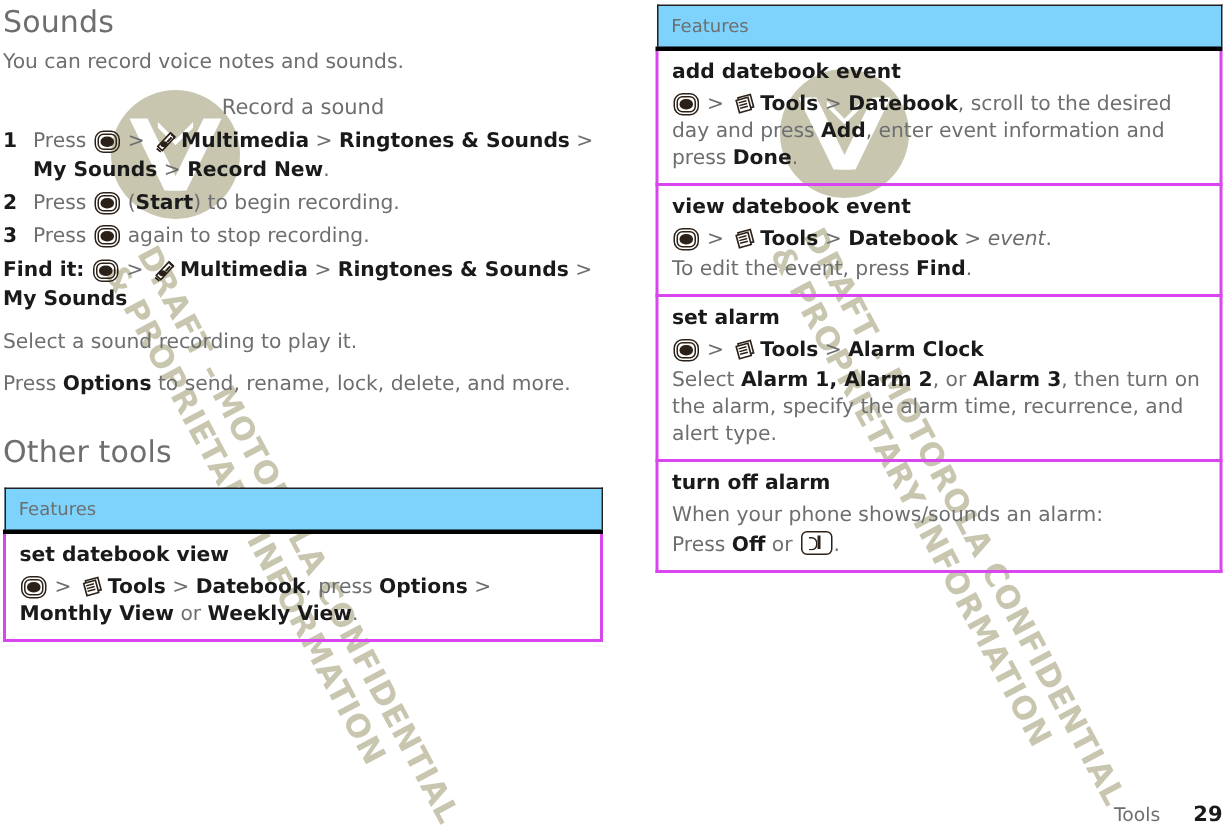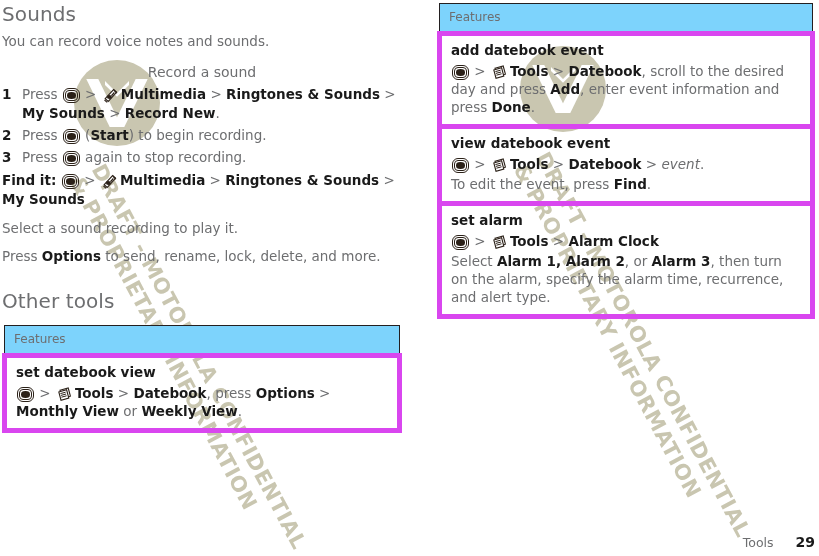--- a/index.html
+++ b/index.html
@@ -201,21 +201,21 @@
     text-align: left;
     font-weight: 400;
     font-size: 12px;
     color: #6d6e70;
     padding: 6px 9px 7px 9px;
     border: 1px solid #231f20;
     border-bottom: 3px solid #000000;
     background: #7dd3fc;
   }
   table.feature-table td {
-    border: 5px solid #d946ef;
+    border: 2px solid #d946ef;
     padding: 6px 9px 8px 9px;
     vertical-align: top;
     background: transparent;
   }
   .cell-title {
     font-size: 13.5px;
     font-weight: 700;
     color: #1a1a1a;
     margin: 0 0 3px 0;
     line-height: 17px;
@@ -359,20 +359,27 @@
             <td>
               <div class="cell-title">set alarm</div>
               <div class="cell-line"><span class="icn center-key"><span class="ring r1"></span><span class="ring r2"></span><span class="dot"></span></span><span class="gt"> &gt; </span><span class="icn tools-icon"><svg viewBox="0 0 16 16" width="16" height="16">
                     <path d="M3.0 4.2 L11.2 2.0 L13.4 10.2 L5.2 12.4 Z" fill="#ffffff" stroke="#2b2118" stroke-width="1.1"></path>
                     <path d="M1.8 6.0 L9.6 3.8 L11.8 12.0 L4.0 14.2 Z" fill="#ffffff" stroke="#2b2118" stroke-width="1.1"></path>
                     <path d="M3.4 7.6 L8.6 6.2 M3.9 9.4 L9.1 8.0 M4.4 11.2 L9.6 9.8" stroke="#2b2118" stroke-width="1.0"></path>
                   </svg></span><b>Tools</b><span class="gt"> &gt; </span><b>Alarm Clock</b></div>
               <div class="cell-line">Select <b>Alarm 1, Alarm 2</b>, or <b>Alarm 3</b>, then turn on the alarm, specify the alarm time, recurrence, and alert type.</div>
             </td>
           </tr>
+          <tr>
+            <td>
+              <div class="cell-title">turn off alarm</div>
+              <div class="cell-line">When your phone shows/sounds an alarm:</div>
+              <div class="cell-line">Press <b>Off</b> or <span class="end-key"></span>.</div>
+            </td>
+          </tr>
         </tbody>
     </table>
   </div>
 
   <div id="footer">
     <span class="ft-label">Tools</span><span class="ft-page">29</span>
   </div>
 
 </div>
 

